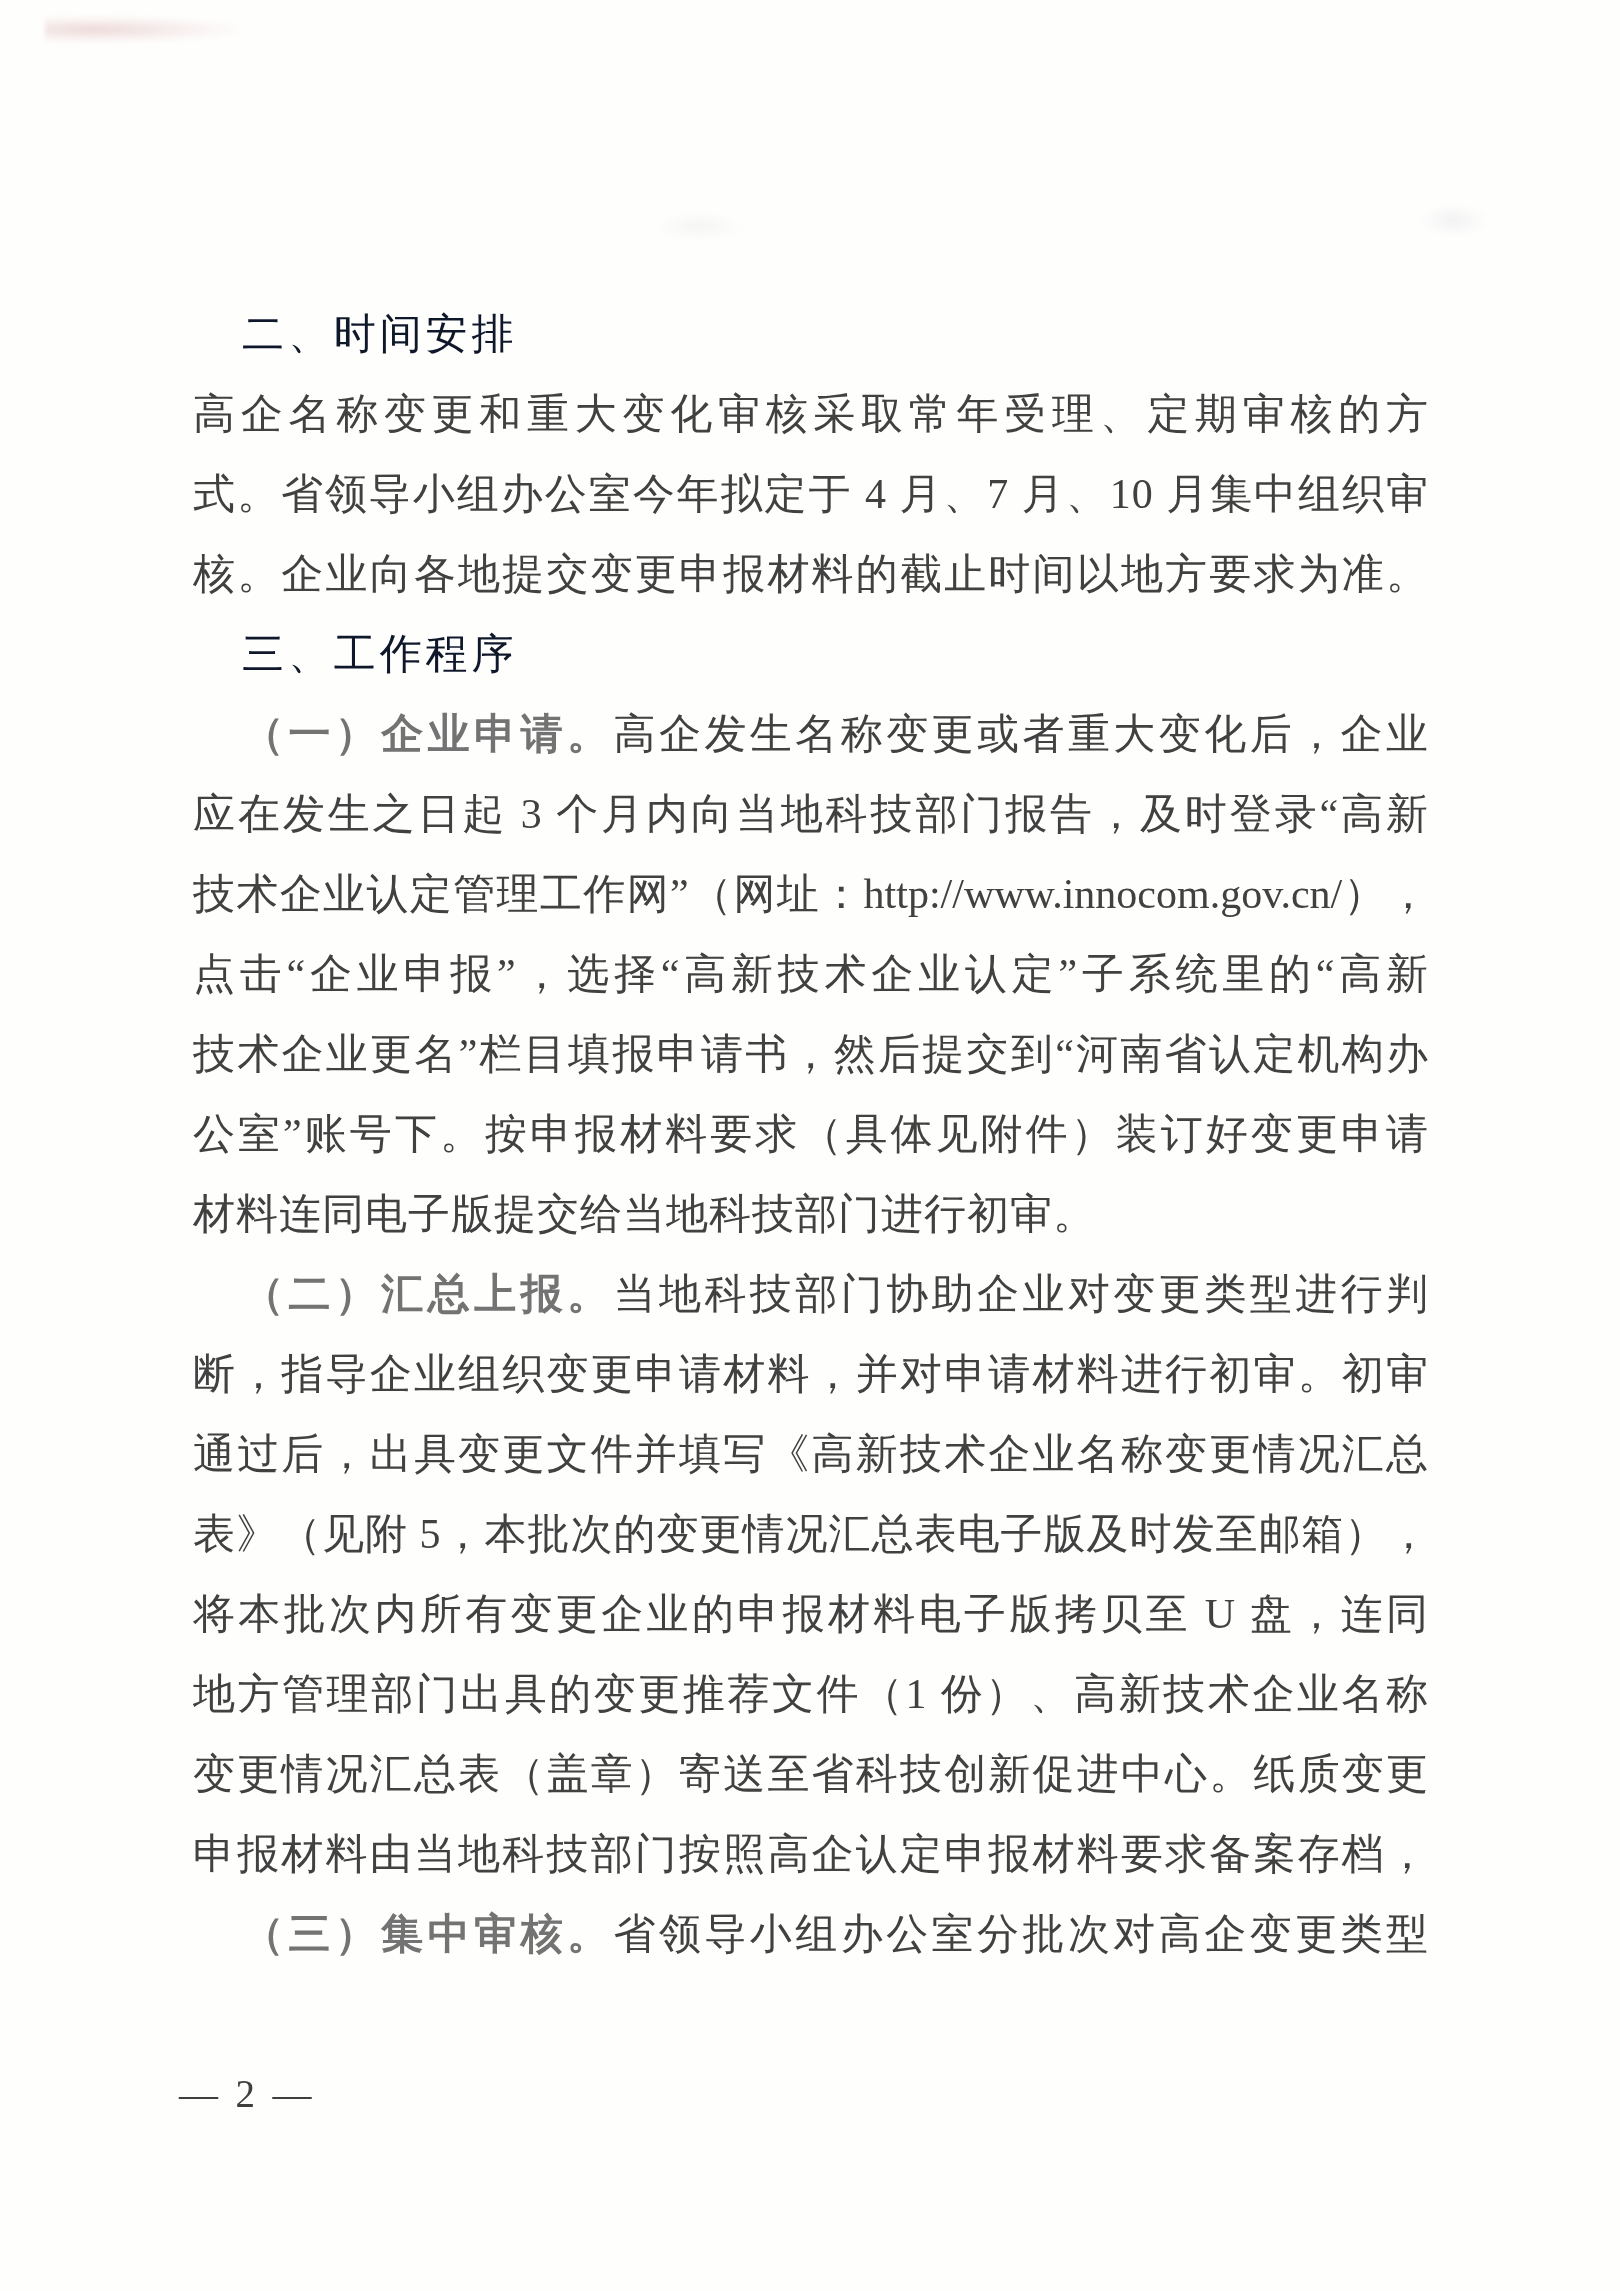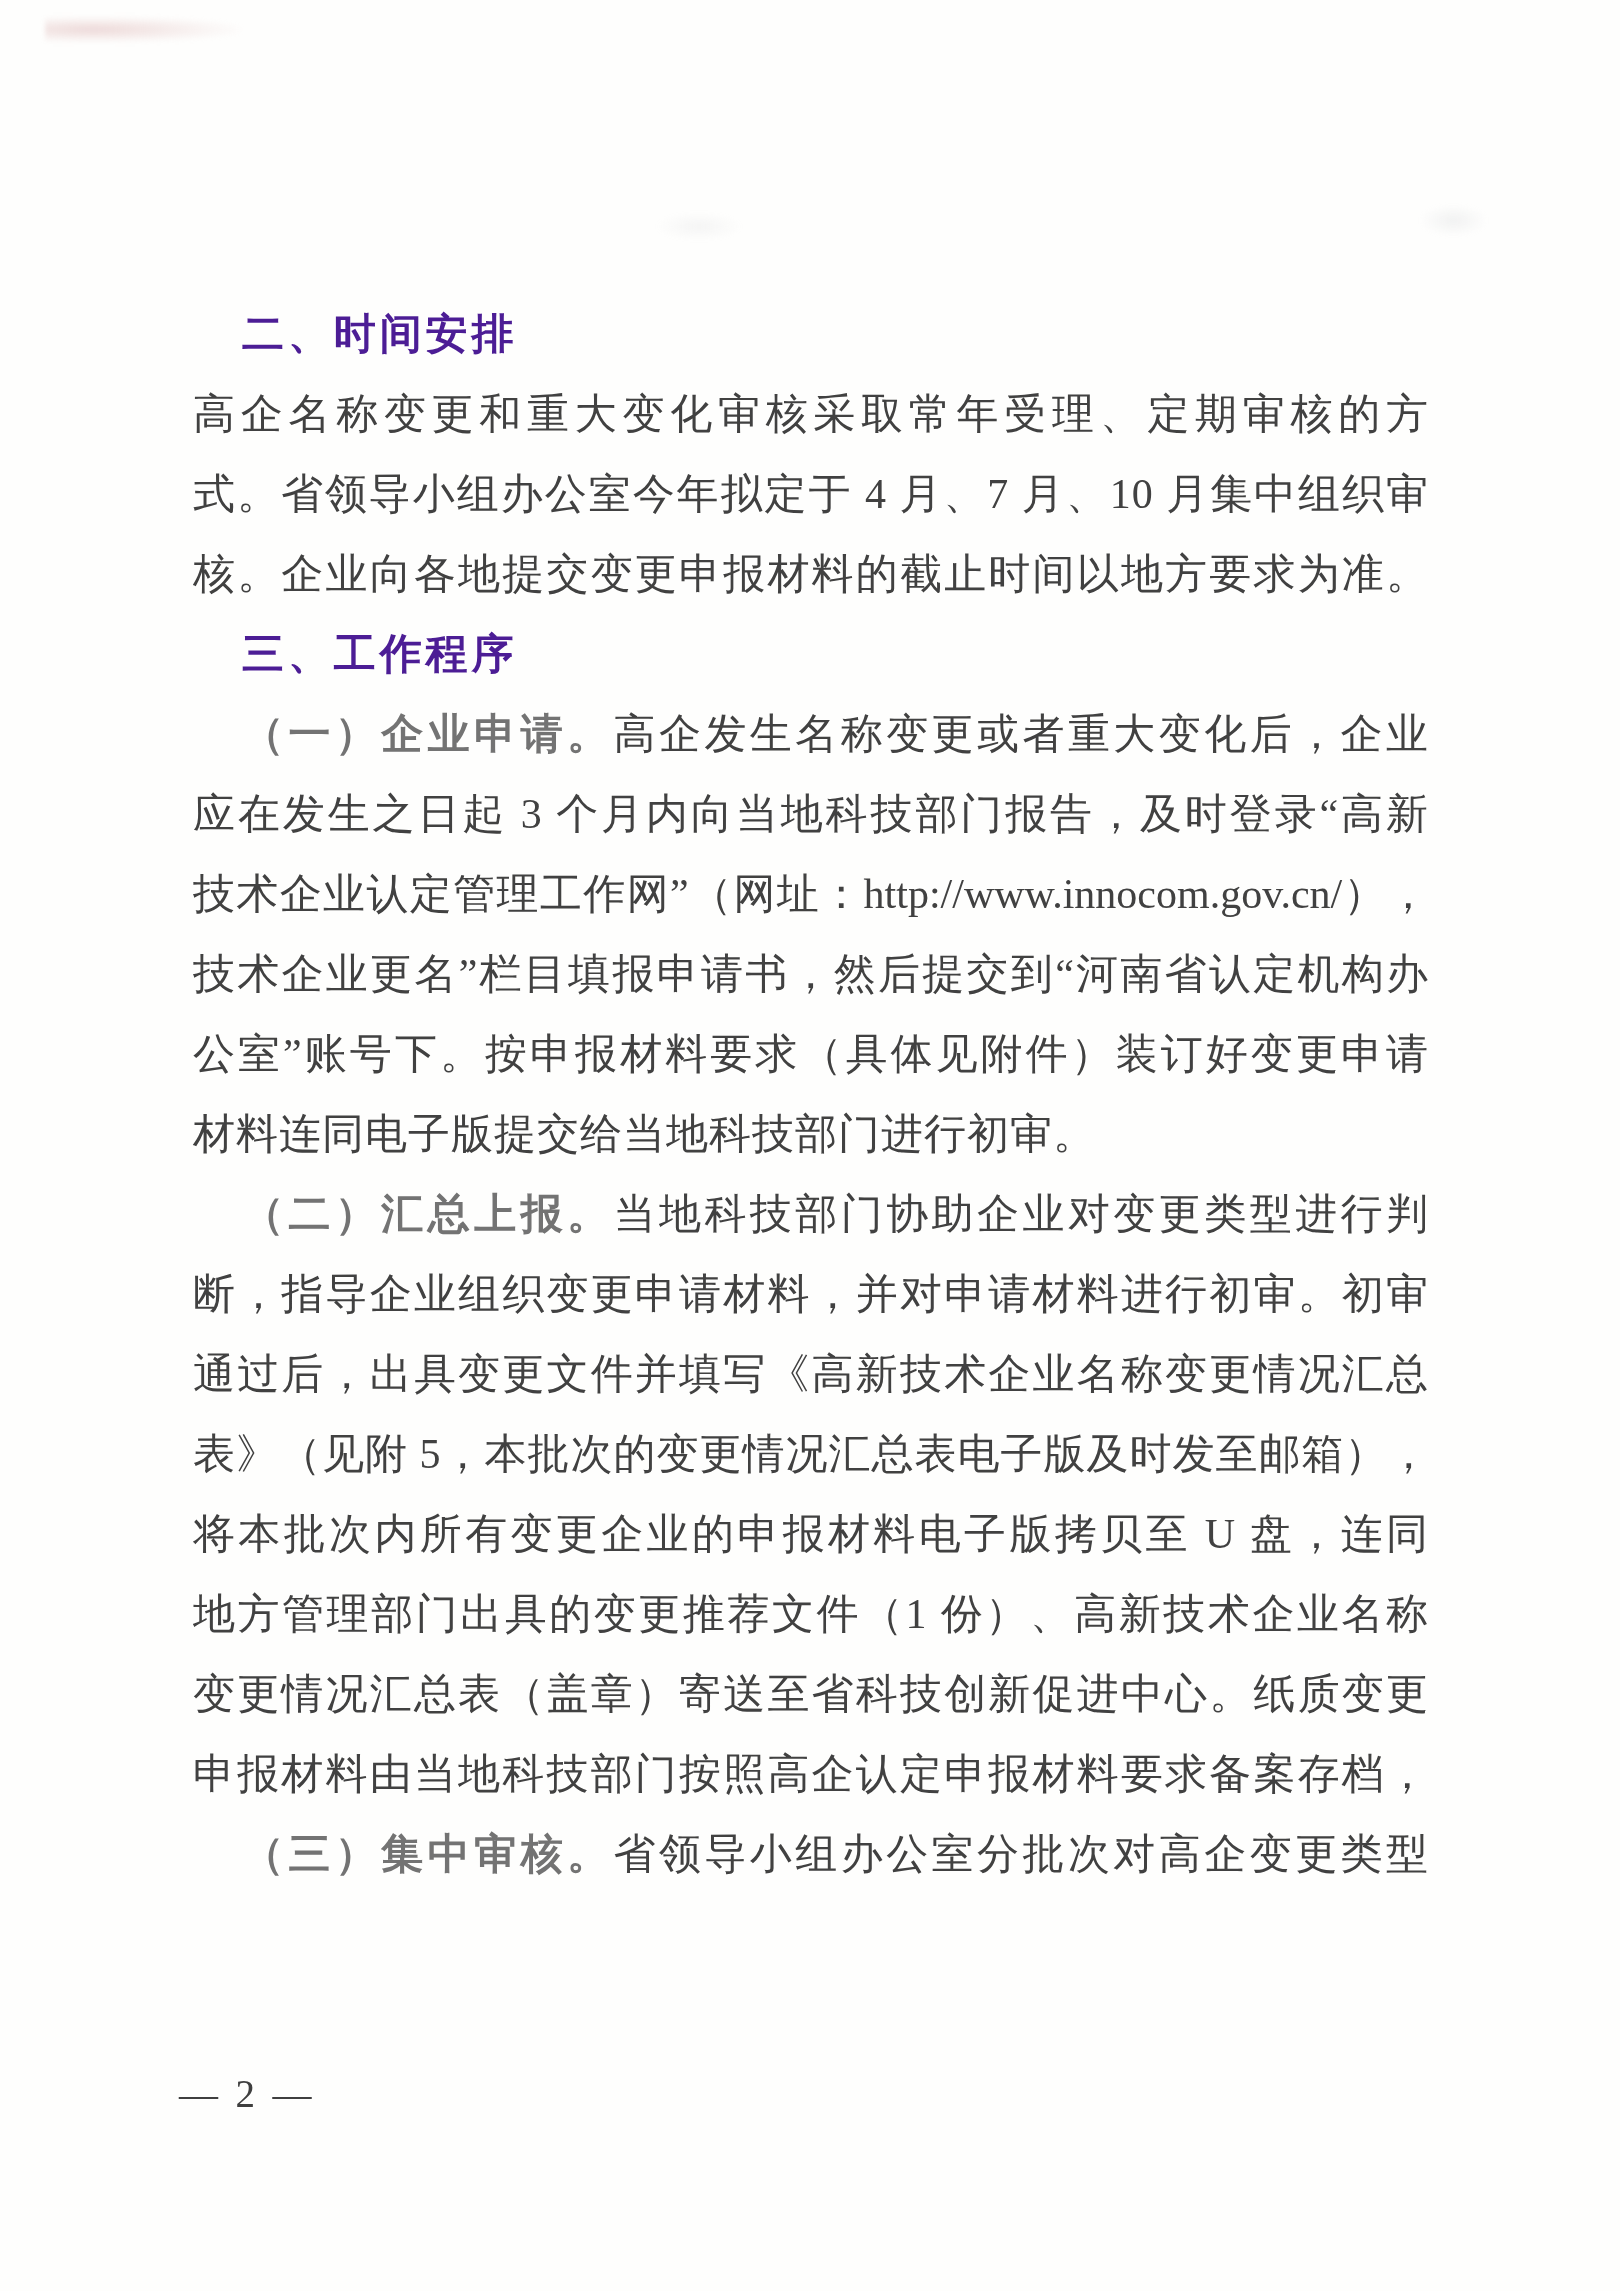--- a/index.html
+++ b/index.html
@@ -43,22 +43,22 @@
     white-space: nowrap;
     letter-spacing: 1px;
   }
   .just {
     text-align: justify;
     text-align-last: justify;
   }
   .indent { padding-left: 49px; }
   .heading {
     font-family: "Liberation Sans", "DejaVu Sans", sans-serif;
-    font-weight: 700;
-    color: #4c1d95;
+    font-weight: 400;
+    color: #0f172a;
     letter-spacing: 3.9px;
   }
   .lead {
     font-weight: 700;
     color: #737373;
     letter-spacing: 2px;
   }
   .tight { letter-spacing: 0; }
   .footer {
     position: absolute;
@@ -88,20 +88,21 @@
     <div class="line just">式。省领导小组办公室今年拟定于 4 月、7 月、10 月集中组织审</div>
     <div class="line just">核。企业向各地提交变更申报材料的截止时间以地方要求为准。</div>
 
     <div class="line heading indent">三、工作程序</div>
 
     <div class="line just indent">
       <span class="lead">（一）企业申请。</span><span>高企发生名称变更或者重大变化后，企业</span>
     </div>
     <div class="line just">应在发生之日起 3 个月内向当地科技部门报告，及时登录“高新</div>
     <div class="line just tight">技术企业认定管理工作网”（网址：http://www.innocom.gov.cn/），</div>
+    <div class="line just">点击“企业申报”，选择“高新技术企业认定”子系统里的“高新</div>
     <div class="line just">技术企业更名”栏目填报申请书，然后提交到“河南省认定机构办</div>
     <div class="line just">公室”账号下。按申报材料要求（具体见附件）装订好变更申请</div>
     <div class="line">材料连同电子版提交给当地科技部门进行初审。</div>
 
     <div class="line just indent">
       <span class="lead">（二）汇总上报。</span><span>当地科技部门协助企业对变更类型进行判</span>
     </div>
     <div class="line just">断，指导企业组织变更申请材料，并对申请材料进行初审。初审</div>
     <div class="line just">通过后，出具变更文件并填写《高新技术企业名称变更情况汇总</div>
     <div class="line just">表》（见附 5，本批次的变更情况汇总表电子版及时发至邮箱），</div>

